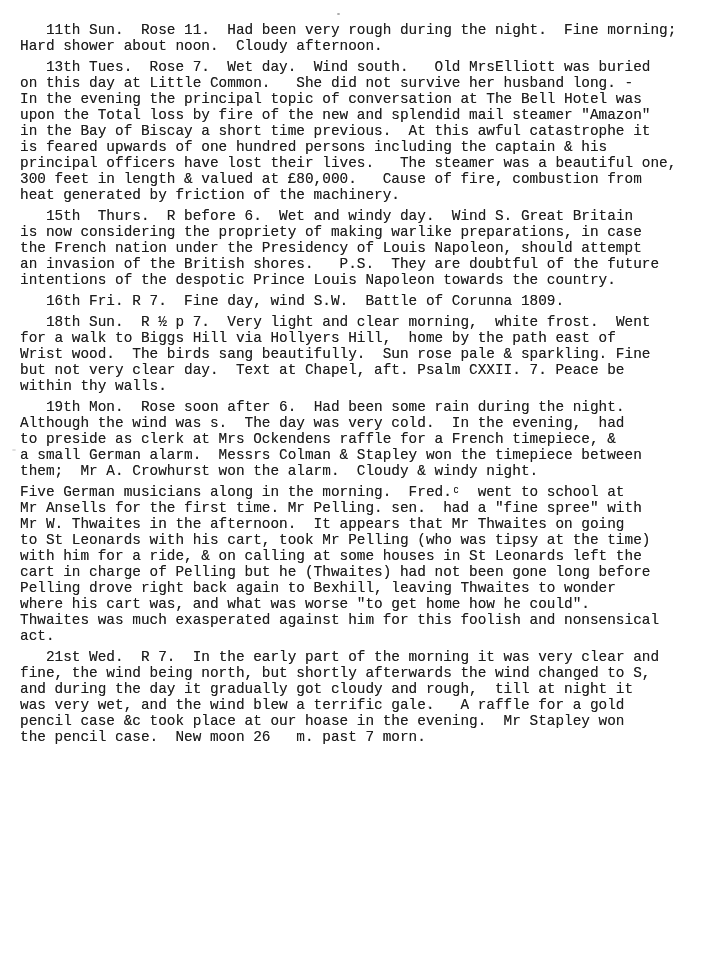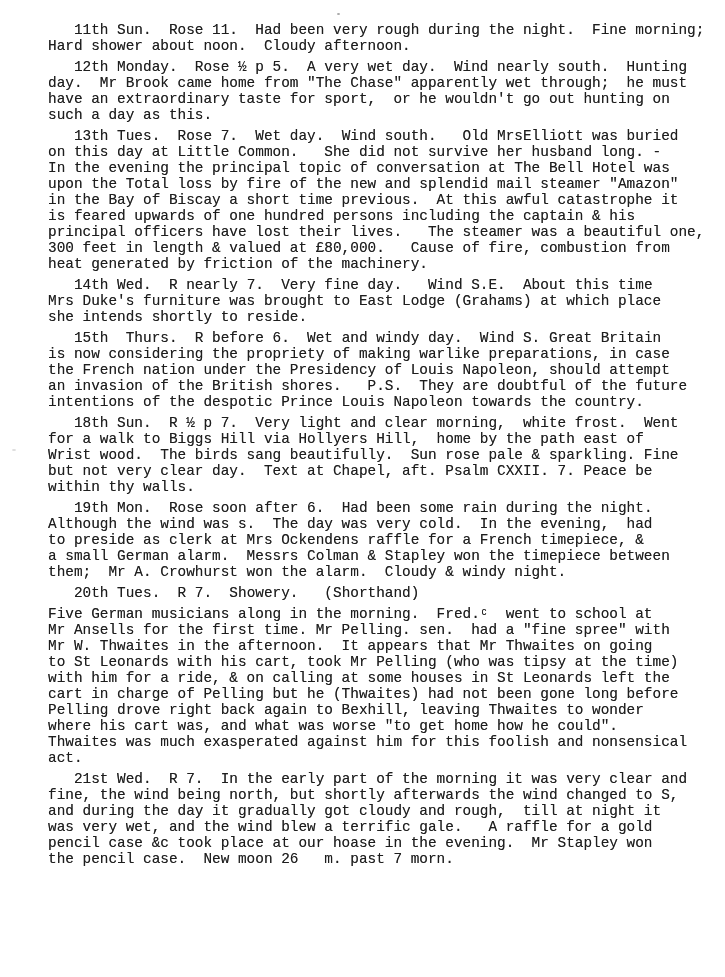--- a/index.html
+++ b/index.html
@@ -10,21 +10,21 @@
   body {
     width: 725px;
     height: 977px;
     overflow: hidden;
     position: relative;
   }
   .page {
     box-sizing: border-box;
     width: 725px;
     height: 977px;
-    padding: 22px 8px 0 48px;
+    padding: 22px 8px 0 20px;
     font-family: "Liberation Mono", "DejaVu Sans Mono", monospace;
     font-size: 14.4px;
     line-height: 16px;
     color: #1e1e1e;
     text-shadow: 0 0 0.5px rgba(20,20,20,0.55);
     position: relative;
   }
   .entry {
     margin: 0 0 5px 0;
     white-space: pre-wrap;
@@ -42,52 +42,45 @@
 </head>
 <body style="background: rgb(255, 255, 255);">
 
 <div class="page" style="color: rgb(30, 30, 30);">
   <span class="speck speck-1"></span>
   <span class="speck speck-2"></span>
   <span class="speck speck-3"></span>
 
   <p class="entry">   11th Sun.  Rose 11.  Had been very rough during the night.  Fine morning;
 Hard shower about noon.  Cloudy afternoon.</p>
-  <p class="entry">   12th Monday.  Rose ½ p 5.  A very wet day.  Wind nearly south.  Hunting
-day.  Mr Brook came home from "The Chase" apparently wet through;  he must
-have an extraordinary taste for sport,  or he wouldn't go out hunting on
-such a day as this.</p>
   <p class="entry">   13th Tues.  Rose 7.  Wet day.  Wind south.   Old MrsElliott was buried
 on this day at Little Common.   She did not survive her husband long. -
 In the evening the principal topic of conversation at The Bell Hotel was
 upon the Total loss by fire of the new and splendid mail steamer "Amazon"
 in the Bay of Biscay a short time previous.  At this awful catastrophe it
 is feared upwards of one hundred persons including the captain &amp; his
 principal officers have lost their lives.   The steamer was a beautiful one,
 300 feet in length &amp; valued at £80,000.   Cause of fire, combustion from
 heat generated by friction of the machinery.</p>
-  <p class="entry">   14th Wed.  R nearly 7.  Very fine day.   Wind S.E.  About this time
-Mrs Duke's furniture was brought to East Lodge (Grahams) at which place
-she intends shortly to reside.</p>
   <p class="entry">   15th  Thurs.  R before 6.  Wet and windy day.  Wind S. Great Britain
 is now considering the propriety of making warlike preparations, in case
 the French nation under the Presidency of Louis Napoleon, should attempt
 an invasion of the British shores.   P.S.  They are doubtful of the future
 intentions of the despotic Prince Louis Napoleon towards the country.</p>
+  <p class="entry">   16th Fri. R 7.  Fine day, wind S.W.  Battle of Corunna 1809.</p>
   <p class="entry">   18th Sun.  R ½ p 7.  Very light and clear morning,  white frost.  Went
 for a walk to Biggs Hill via Hollyers Hill,  home by the path east of
 Wrist wood.  The birds sang beautifully.  Sun rose pale &amp; sparkling. Fine
 but not very clear day.  Text at Chapel, aft. Psalm CXXII. 7. Peace be
 within thy walls.</p>
   <p class="entry">   19th Mon.  Rose soon after 6.  Had been some rain during the night.
 Although the wind was s.  The day was very cold.  In the evening,  had
 to preside as clerk at Mrs Ockendens raffle for a French timepiece, &amp;
 a small German alarm.  Messrs Colman &amp; Stapley won the timepiece between
 them;  Mr A. Crowhurst won the alarm.  Cloudy &amp; windy night.</p>
-  <p class="entry">   20th Tues.  R 7.  Showery.   (Shorthand)</p>
   <p class="entry">Five German musicians along in the morning.  Fred.ᶜ  went to school at
 Mr Ansells for the first time. Mr Pelling. sen.  had a "fine spree" with
 Mr W. Thwaites in the afternoon.  It appears that Mr Thwaites on going
 to St Leonards with his cart, took Mr Pelling (who was tipsy at the time)
 with him for a ride, &amp; on calling at some houses in St Leonards left the
 cart in charge of Pelling but he (Thwaites) had not been gone long before
 Pelling drove right back again to Bexhill, leaving Thwaites to wonder
 where his cart was, and what was worse "to get home how he could".
 Thwaites was much exasperated against him for this foolish and nonsensical
 act.</p>

